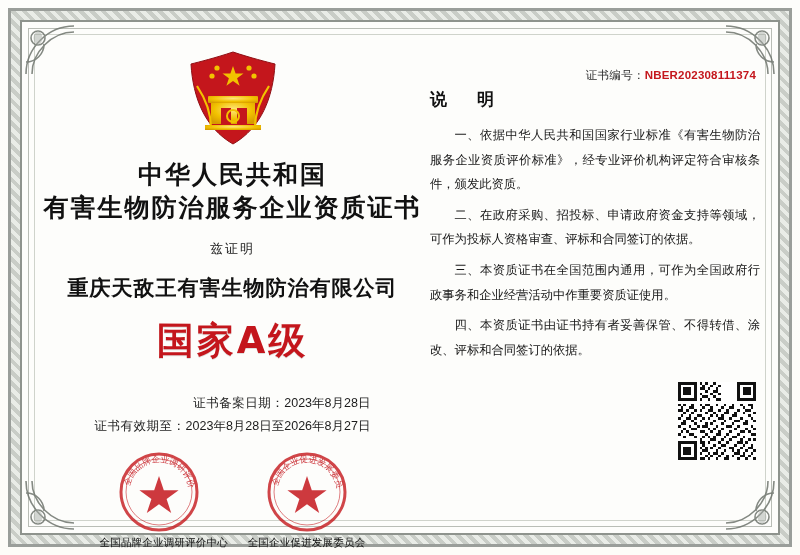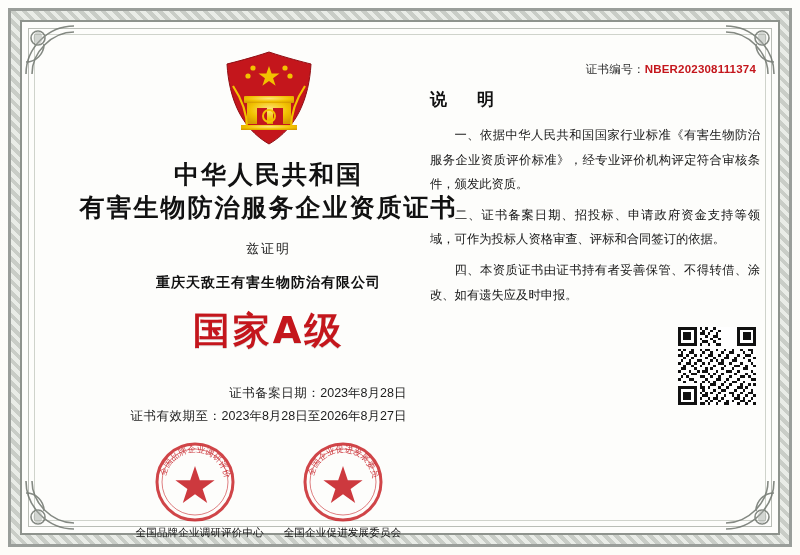--- a/index.html
+++ b/index.html
@@ -51,32 +51,31 @@
   .c-bl{left:22px;bottom:22px;transform:scaleY(-1);}
   .c-br{right:22px;bottom:22px;transform:scale(-1,-1);}
 
   
   .content{
     position:absolute;
     left:40px;top:40px;right:40px;bottom:40px;
   }
 
   .cert-no{
-    position:absolute;right:4px;top:22px;
+    position:absolute;right:4px;top:28px;
     font-size:11.5px;color:#2b2b2b;
     letter-spacing:.3px;
     white-space:nowrap;
   }
   .cert-no .num{color:#c4161c;font-weight:bold;letter-spacing:.2px;}
 
   
   .left{
     position:absolute;left:0;top:0;width:385px;
     text-align:center;
-    margin-left:36px;
   }
   .emblem{
     margin:6px auto 0;
     width:104px;height:104px;
     position:relative;
   }
   .title{
     margin-top:8px;
     font-family:"DejaVu Sans", sans-serif;
     font-size:25px;
@@ -85,21 +84,21 @@
     letter-spacing:2px;
     line-height:1.32;
   }
   .subtitle{
     margin-top:16px;
     font-size:13px;color:#1b1b1b;letter-spacing:2px;
   }
   .company{
     margin-top:16px;
     font-family:"DejaVu Sans", sans-serif;
-    font-size:14px;color:#111;font-weight:bold;letter-spacing:1px;
+    font-size:21px;color:#111;font-weight:bold;letter-spacing:1px;
   }
   .grade{
     margin-top:14px;
     font-family:"DejaVu Sans", sans-serif;
     font-size:37px;font-weight:bold;
     color:#c4161c;
     letter-spacing:3px;
     text-shadow:0 1px 0 rgba(0,0,0,.12);
   }
   .dates{
@@ -294,24 +293,27 @@
       </div>
     </div>
 
     <div class="right">
       <div class="notice-title">说 明</div>
 
       <p class="notice-p">
         <span class="ind"></span><span>一、依据中华人民共和国国家行业标准《有害生物防治服务企业资质评价标准》，经专业评价机构评定符合审核条件，颁发此资质。</span>
       </p>
       <p class="notice-p">
-        <span class="ind"></span><span>二、证书备案日期、招投标、申请政府资金支持等领域，可作为投标人资格审查、评标和合同签订的依据。</span>
+        <span class="ind"></span><span>二、在政府采购、招投标、申请政府资金支持等领域，可作为投标人资格审查、评标和合同签订的依据。</span>
       </p>
       <p class="notice-p">
-        <span class="ind"></span><span>四、本资质证书由证书持有者妥善保管、不得转借、涂改、如有遗失应及时申报。</span>
+        <span class="ind"></span><span>三、本资质证书在全国范围内通用，可作为全国政府行政事务和企业经营活动中作重要资质证使用。</span>
+      </p>
+      <p class="notice-p">
+        <span class="ind"></span><span>四、本资质证书由证书持有者妥善保管、不得转借、涂改、评标和合同签订的依据。</span>
       </p>
 
       <div class="qr">
         <svg viewBox="0 0 29 29" width="78" height="78" shape-rendering="crispEdges">
           <rect width="29" height="29" fill="#fff"></rect>
           <g fill="#111">
             <rect x="0" y="0" width="7" height="1"></rect>
               <rect x="0" y="6" width="7" height="1"></rect>
             <rect x="0" y="0" width="1" height="7"></rect>
               <rect x="6" y="0" width="1" height="7"></rect>

